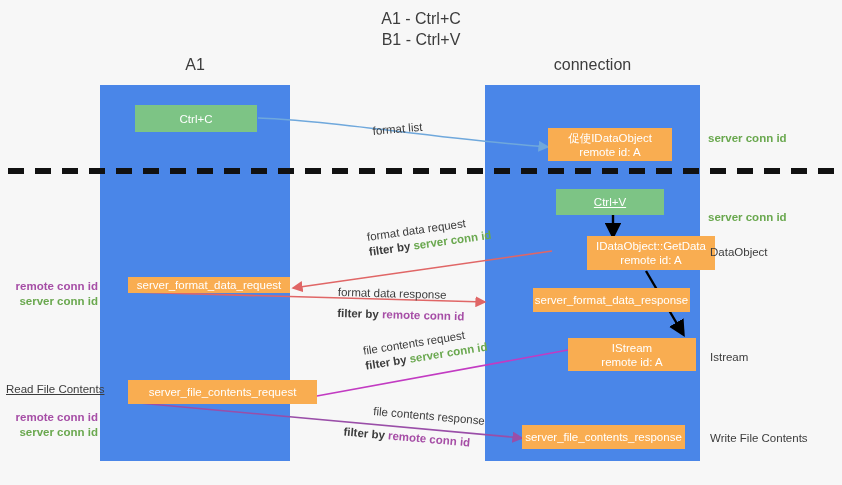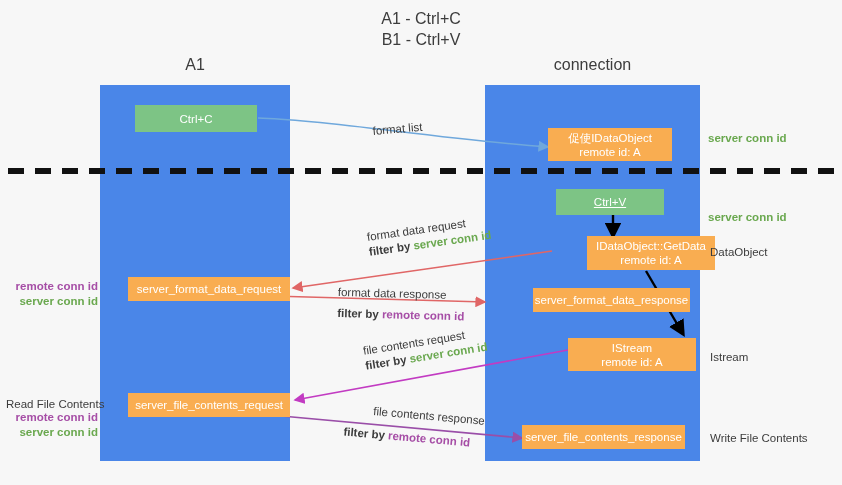--- a/index.html
+++ b/index.html
@@ -152,34 +152,34 @@
 
 <div class="abs node green" style="left:556px; top:189px; width:108px; height:26px;text-decoration:underline;">
   <span>Ctrl+V</span>
 </div>
 
 <div class="abs node orange" style="left:551px; top:236px; width:128px; height:34px;margin-left:36px;">
   <span>IDataObject::GetData</span>
   <span class="l2">remote id: A</span>
 </div>
 
-<div class="abs node orange" style="left:128px; top:277px; width:162px; height:24px;">
+<div class="abs node orange" style="left:128px; top:277px; width:162px; height:16px;">
   <span>server_format_data_request</span>
 </div>
 
 <div class="abs node orange" style="left:489px; top:288px; width:157px; height:24px;margin-left:44px;">
   <span>server_format_data_response</span>
 </div>
 
 <div class="abs node orange" style="left:568px; top:338px; width:128px; height:33px;">
   <span>IStream</span>
   <span class="l2">remote id: A</span>
 </div>
 
-<div class="abs node orange" style="left:128px; top:393px; width:162px; height:24px;text-align:center;">
+<div class="abs node orange" style="left:128px; top:380px; width:189px; height:24px;text-align:center;">
   <span>server_file_contents_request</span>
 </div>
 
 <div class="abs node orange" style="left:522px; top:425px; width:163px; height:24px;">
   <span>server_file_contents_response</span>
 </div>
 
 <div class="abs lbl rot" style="left:372px; top:124px; transform:rotate(-5deg);">format list</div>
 
 <div class="abs rot" style="left:366px; top:230px; transform:rotate(-8deg);">
@@ -210,18 +210,18 @@
 
 <div class="abs side-lbl" style="left:710px; top:350px; color:#3c3c3c;">Istream</div>
 
 <div class="abs side-lbl" style="left:710px; top:431px; color:#3c3c3c;">Write File Contents</div>
 
 <div class="abs" style="left:6px; top:279px; width:92px; text-align:right;">
   <div class="side-lbl purple-text">remote conn id</div>
   <div class="side-lbl green-text">server conn id</div>
 </div>
 
-<div class="abs side-lbl" style="left:6px; top:397px; width:92px; text-align:left; color:#3c3c3c;">Read File Contents</div>
+<div class="abs side-lbl" style="left:6px; top:382px; width:92px; text-align:left; color:#3c3c3c;text-decoration:underline;">Read File Contents</div>
 
 <div class="abs" style="left:6px; top:410px; width:92px; text-align:right;">
   <div class="side-lbl purple-text">remote conn id</div>
   <div class="side-lbl green-text">server conn id</div>
 </div>
 
 </body></html>

